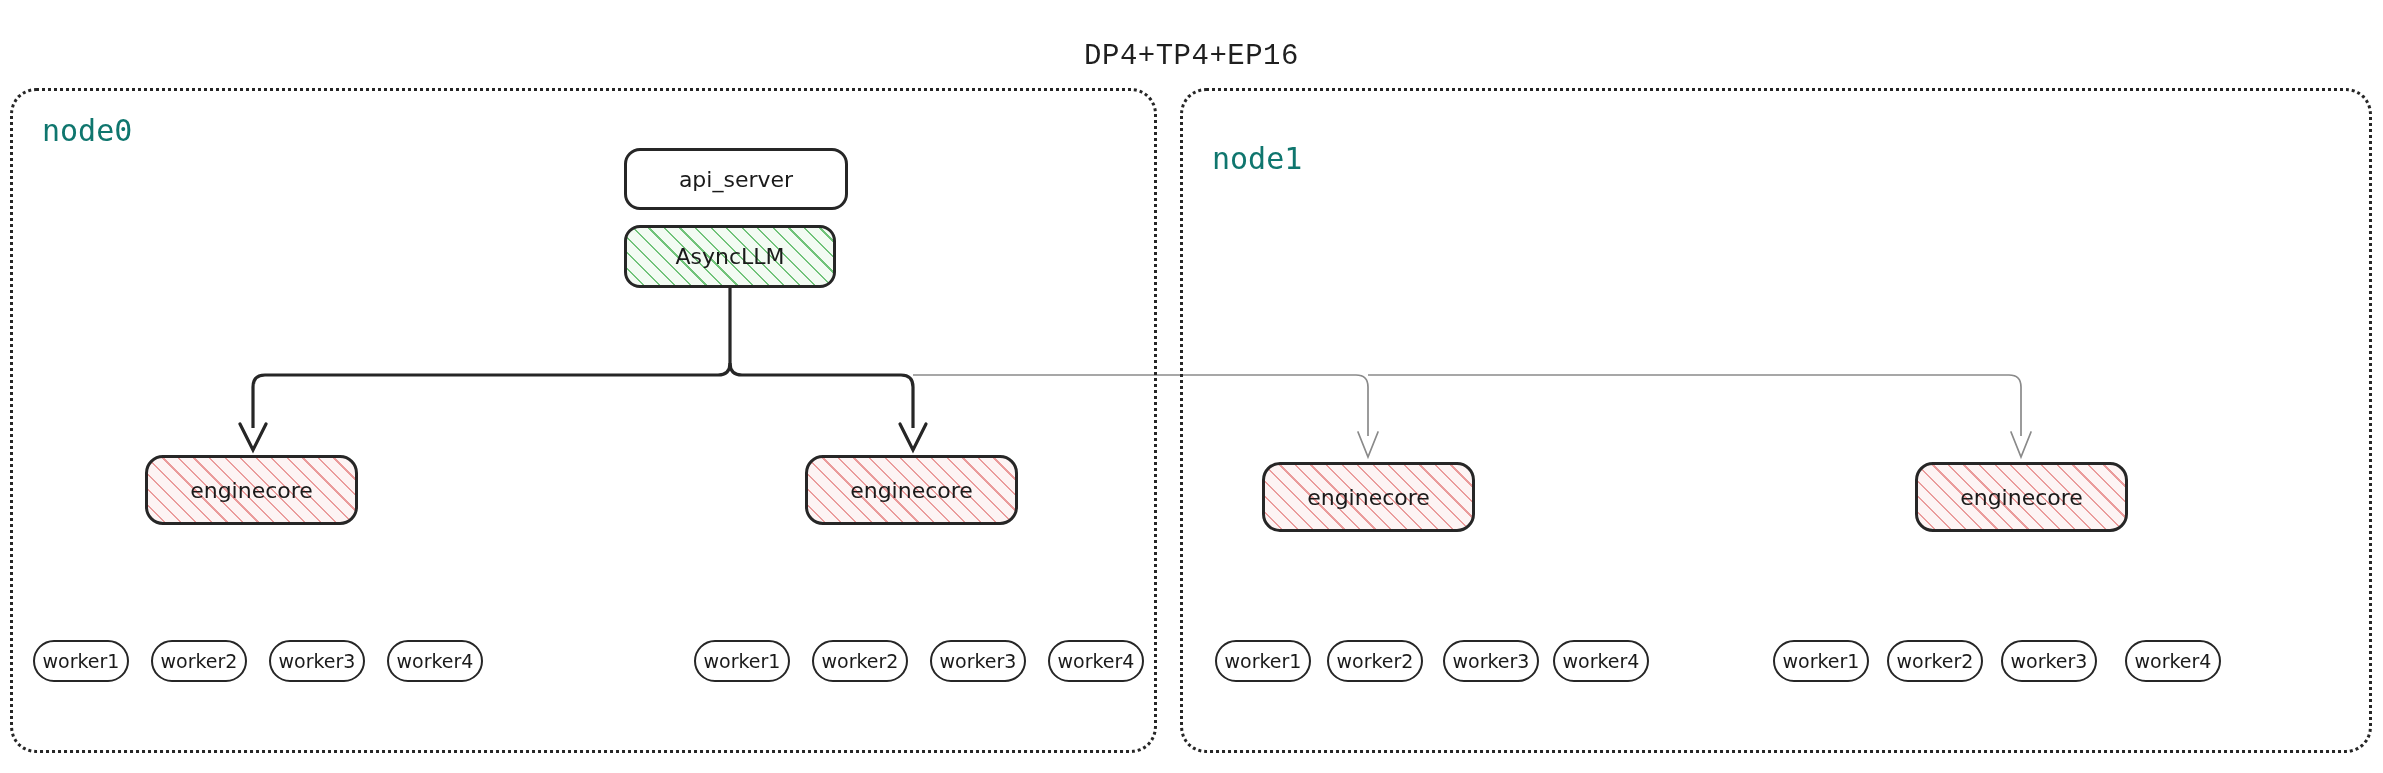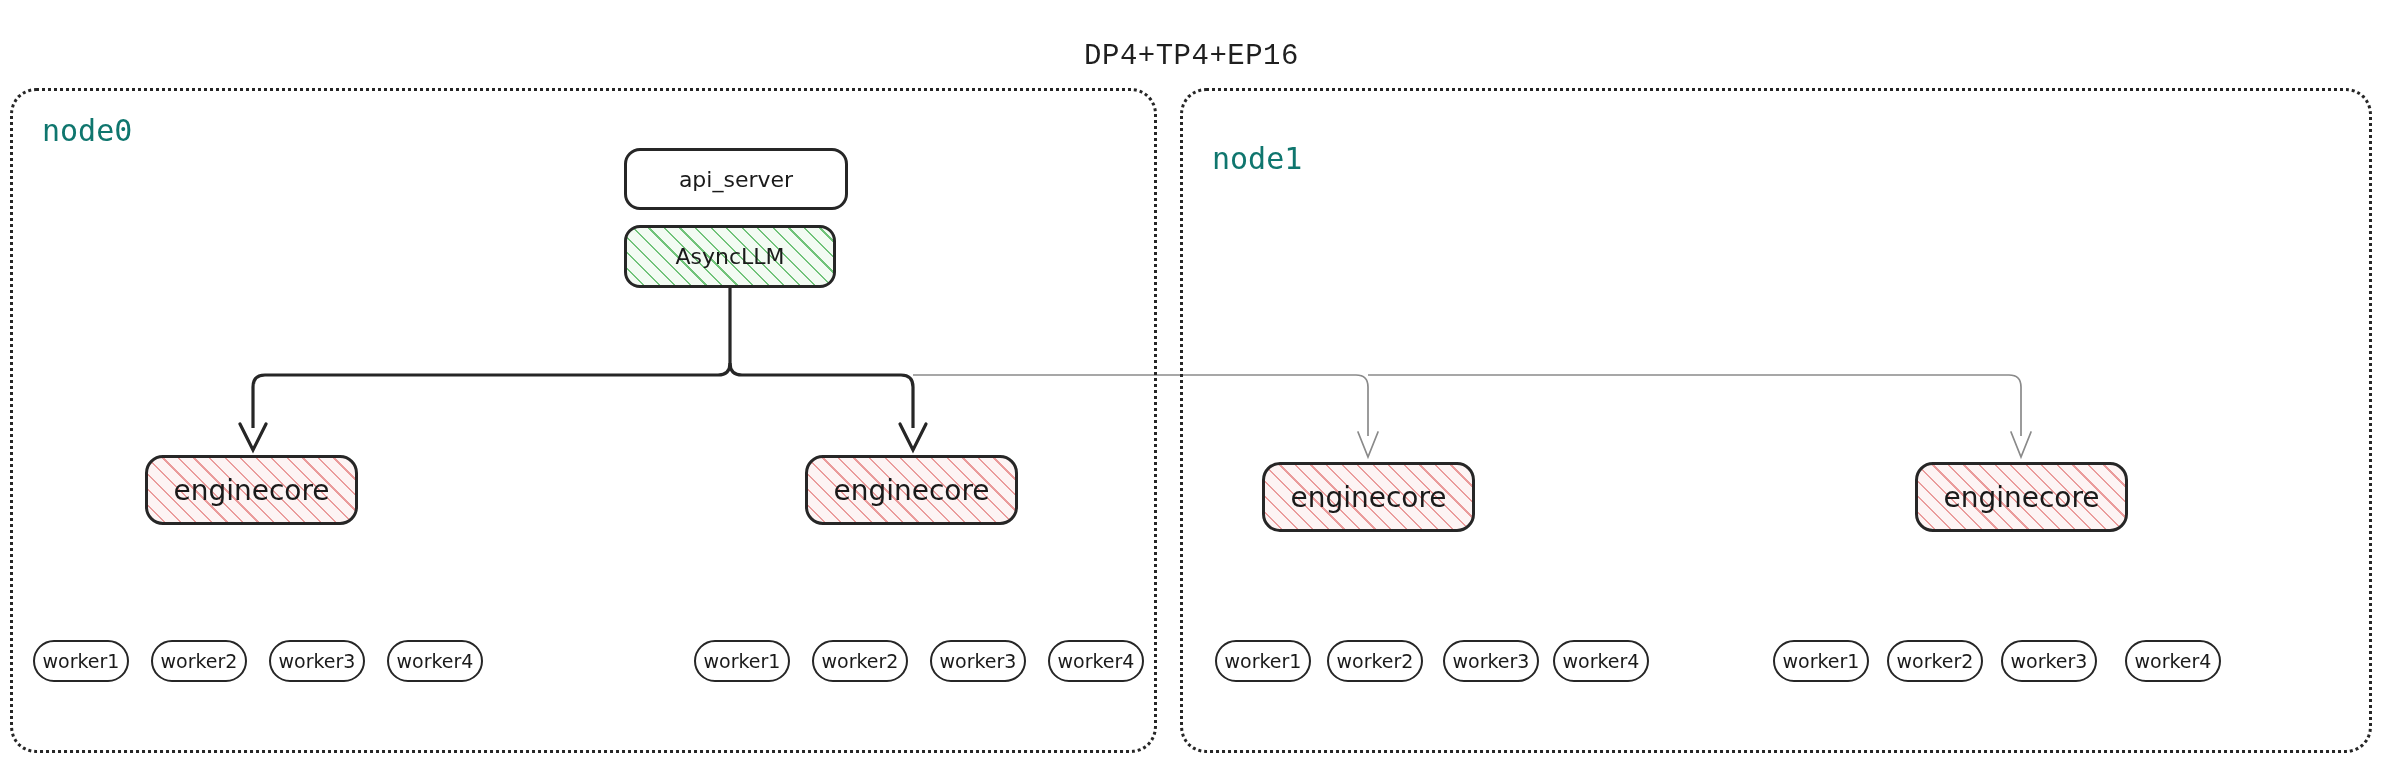--- a/index.html
+++ b/index.html
@@ -69,21 +69,21 @@
         45deg,
         rgba(90,185,100,0.85) 0px,
         rgba(90,185,100,0.85) 1.6px,
         rgba(255,255,255,0) 1.6px,
         rgba(255,255,255,0) 11px
       );
   }
   .box-enginecore {
     border: 3px solid #262626;
     border-radius: 18px;
-    font-size: 28px;
+    font-size: 22px;
     background-color: #fdf4f4;
     background-image: repeating-linear-gradient(
         45deg,
         rgba(231,140,140,0.85) 0px,
         rgba(231,140,140,0.85) 1.6px,
         rgba(255,255,255,0) 1.6px,
         rgba(255,255,255,0) 11px
       );
   }
   .box-worker {

